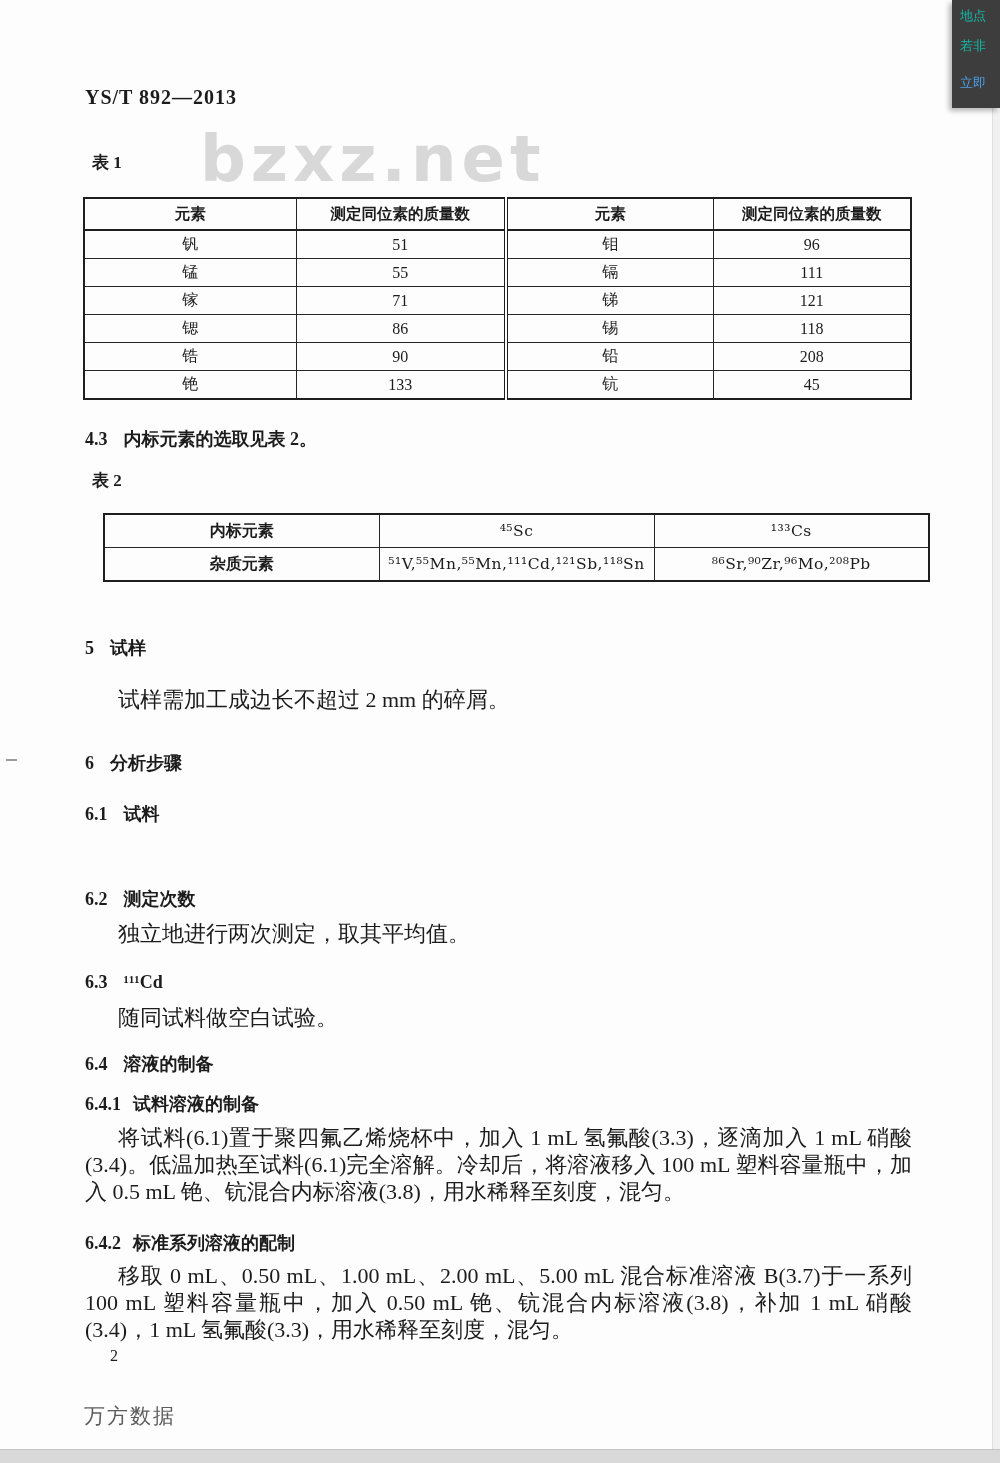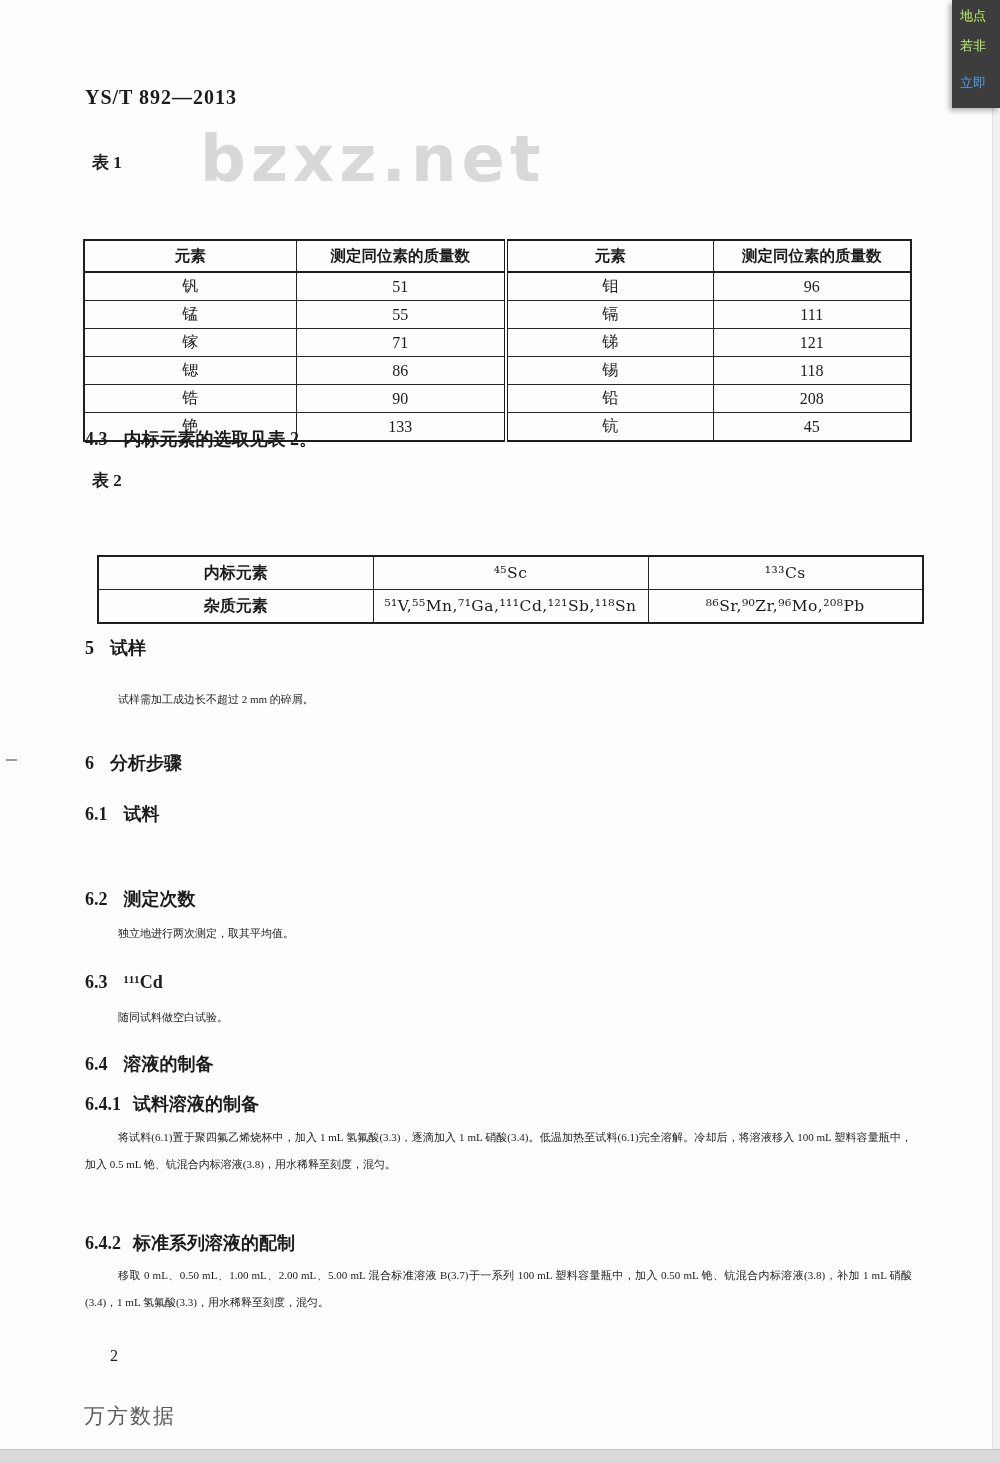--- a/index.html
+++ b/index.html
@@ -18,40 +18,40 @@
     letter-spacing:5px;z-index:0;user-select:none;
   }
   .tbl-caption{
     position:absolute;left:92px;width:827px;text-align:left;
     font-weight:bold;font-size:17px;z-index:2;
   }
   .cap1{top:151px;}
   .cap2{top:469px;}
   table{border-collapse:collapse;table-layout:fixed;z-index:2;position:absolute;background:transparent;}
   .t1{left:83px;top:197px;width:827px;}
-  .t2{left:97px;top:513px;width:825px;padding-left:25px;}
+  .t2{left:103px;top:513px;width:825px;padding-left:25px;}
   td,th{
     border:1px solid #262626;text-align:center;vertical-align:middle;
     font-size:16px;padding:0;overflow:hidden;white-space:nowrap;
   }
   .t1 th{height:30px;font-weight:bold;font-size:15.5px;border-bottom:2px solid #1f1f1f;}
   .t1 td{height:27px;}
-  .t1, .t2{border:2px solid #1f1f1f;margin-top:42px;}
+  .t1, .t2{border:2px solid #1f1f1f;}
   .t1 .dbl, .t1 th.dbl{border-left:4px double #1f1f1f;}
   .t2 td{height:32px;font-size:15.5px;}
   .t2 .lbl{font-weight:bold;font-size:16px;}
   .iso{font-family:"DejaVu Serif","DejaVu Sans","Liberation Serif",serif;letter-spacing:0.5px;}
   .clause{
     position:absolute;left:85px;font-weight:bold;font-size:18px;
     white-space:nowrap;z-index:2;
   }
   .clause .num{margin-right:16px;}
   .clause43{font-weight:bold;}
   .para{
-    position:absolute;left:85px;width:827px;font-size:11px;line-height:27px;
+    position:absolute;left:85px;width:827px;font-size:22px;line-height:27px;
     text-align:justify;text-indent:33px;z-index:2;margin:0;
   }
   .pagenum{position:absolute;left:110px;top:1347px;font-size:16px;z-index:2;}
   .footer-brand{
     position:absolute;left:84px;top:1402px;font-size:21px;color:#5c5c5c;
     font-family:Liberation Sans, sans-serif;letter-spacing:2px;z-index:2;
   }
   .bottom-bar{
     position:absolute;left:0;bottom:0;width:1000px;height:13px;
     background:#d9d9d9;border-top:1px solid #c3c3c3;z-index:3;
@@ -59,21 +59,21 @@
   .right-edge{
     position:absolute;right:0;top:108px;width:7px;height:1342px;
     background:#f1f1f1;border-left:1px solid #e0e0e0;z-index:1;
   }
   .overlay{
     position:absolute;left:952px;top:0;width:48px;height:108px;
     background:#3d3d3d;box-shadow:-3px 3px 5px rgba(0,0,0,0.28);
     z-index:5;font-family:"Liberation Sans","DejaVu Sans",sans-serif;
   }
   .overlay .o-line{
-    position:absolute;left:8px;font-size:13px;color:#bef264;white-space:nowrap;
+    position:absolute;left:8px;font-size:13px;color:#14b8a6;white-space:nowrap;
   }
   .o1{top:7px;} .o2{top:37px;}
   .overlay .o-link{
     position:absolute;left:8px;top:74px;font-size:13px;color:#4f9ee8;
     white-space:nowrap;cursor:pointer;text-decoration:none;
   }
   .artifact{
     position:absolute;left:6px;top:759px;width:11px;height:2px;background:#9a9a9a;z-index:2;
   }
 </style>
@@ -154,21 +154,21 @@
         <col style="width:275px">
       </colgroup>
     <tbody>
         <tr>
       <td class="lbl">内标元素</td>
       <td class="iso">⁴⁵Sc</td>
       <td class="iso">¹³³Cs</td>
     </tr>
     <tr>
       <td class="lbl">杂质元素</td>
-      <td class="iso">⁵¹V,⁵⁵Mn,⁷¹Ga,¹¹¹Cd,¹²¹Sb,¹¹⁸Sn</td>
+      <td class="iso">⁵¹V,⁵⁵Mn,⁵⁵Mn,¹¹¹Cd,¹²¹Sb,¹¹⁸Sn</td>
       <td class="iso">⁸⁶Sr,⁹⁰Zr,⁹⁶Mo,²⁰⁸Pb</td>
     </tr>
   </tbody>
     </table>
 
   <div class="clause" style="top:636px;">
     <span class="num">5</span><span>试样</span>
   </div>
   <p class="para" style="top:686px;">试样需加工成边长不超过 2 mm 的碎屑。</p>
 

